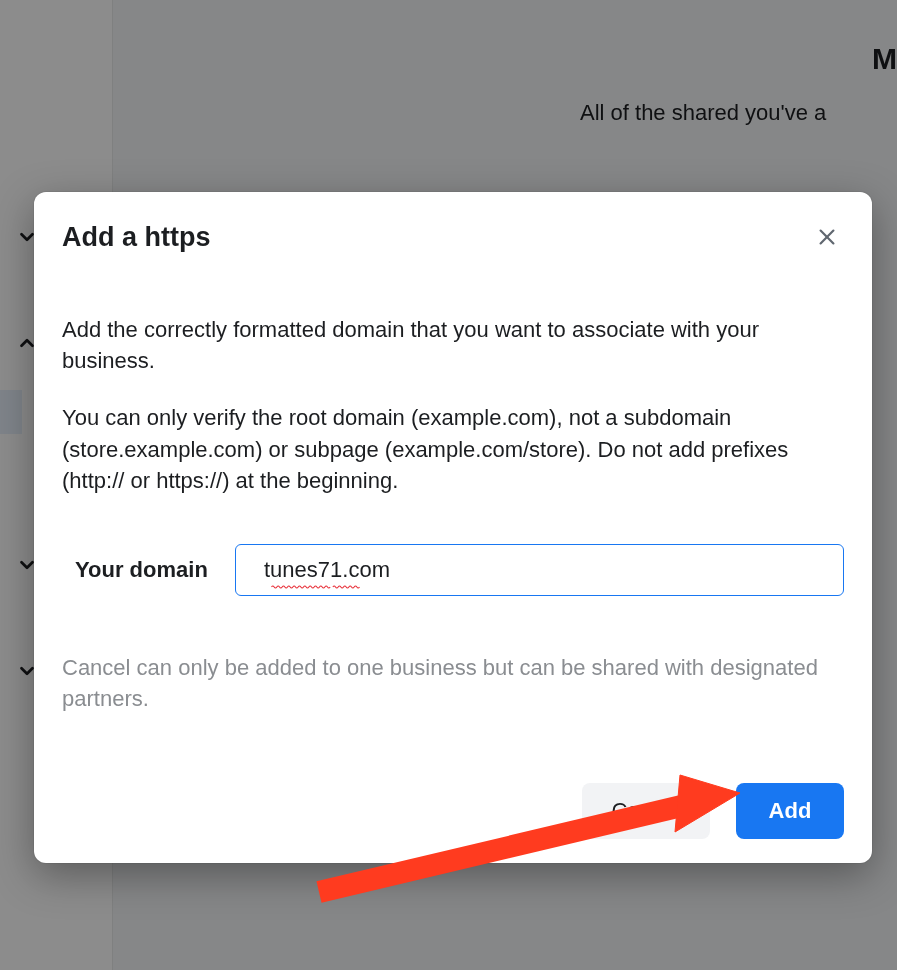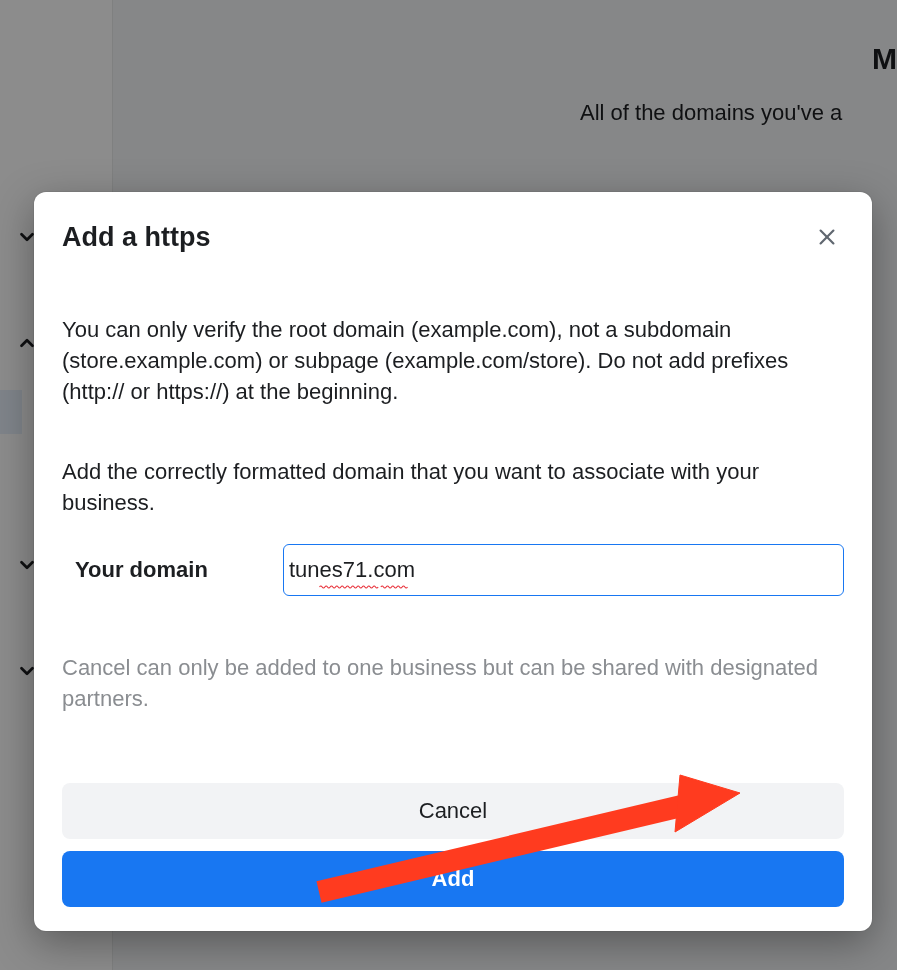--- a/index.html
+++ b/index.html
@@ -118,41 +118,40 @@
     color: #1c1e21;
     margin-bottom: 26px;
     max-width: 770px;
   }
   .body-text.second { margin-bottom: 48px; }
 
   .field-row {
     display: flex;
     align-items: center;
     margin-bottom: 56px;
-    gap: 48px;
   }
   .field-label {
     font-size: 22px;
     font-weight: 700;
     color: #1c1e21;
     width: 160px;
     flex: 0 0 auto;
     padding-left: 13px;
   }
   .domain-input-wrap {
     flex: 1;
     position: relative;
   }
   .domain-input {
     width: 100%;
     height: 52px;
     box-sizing: border-box;
     border: 1px solid #1877f2;
     border-radius: 6px;
-    padding: 0 5px;
+    padding: 0 28px;
     font-size: 22px;
     color: #1c1e21;
     outline: none;
     background: #fff;
     font-family: inherit;
   }
   .squiggle {
     position: absolute;
     left: 14px;
     bottom: 7px;
@@ -162,22 +161,21 @@
   .help-text {
     font-size: 22px;
     line-height: 1.42;
     color: #8a8d91;
     max-width: 760px;
     margin-bottom: 68px;
   }
   .modal-footer {
     display: flex;
     justify-content: flex-end;
-    gap: 12px;
-    flex-direction: column;
+    gap: 26px;
   }
   .btn {
     height: 56px;
     border-radius: 8px;
     font-size: 22px;
     font-weight: 600;
     padding: 0 30px;
     border: none;
     cursor: pointer;
     display: inline-flex;
@@ -223,38 +221,38 @@
         </svg>
     </div>
     <div class="chev" style="top:656px">
       <svg viewBox="0 0 24 24" fill="none" stroke="currentColor" stroke-width="3" stroke-linecap="round" stroke-linejoin="round">
           <polyline points="6 9 12 15 18 9"></polyline>
         </svg>
     </div>
   </div>
   <div class="bg-top">
     <div class="bg-title">M</div>
-    <div class="bg-sub">All of the domains you've a</div>
+    <div class="bg-sub">All of the shared you've a</div>
   </div>
 </div>
 <div class="bg-overlay"></div>
 
 <div class="modal">
   <div class="modal-header">
     <div class="modal-title">Add a https</div>
     <div class="close-btn">
       <svg viewBox="0 0 24 24" fill="none" stroke="currentColor" stroke-width="2.4" stroke-linecap="round">
           <line x1="5" y1="5" x2="19" y2="19"></line>
           <line x1="19" y1="5" x2="5" y2="19"></line>
         </svg>
     </div>
   </div>
 
+  <div class="body-text">Add the correctly formatted domain that you want to associate with your business.</div>
   <div class="body-text second">You can only verify the root domain (example.com), not a subdomain (store.example.com) or subpage (example.com/store). Do not add prefixes (http:// or https://) at the beginning.</div>
-  <div class="body-text">Add the correctly formatted domain that you want to associate with your business.</div>
 
   <div class="field-row">
     <div class="field-label">Your domain</div>
     <div class="domain-input-wrap">
       <input class="domain-input" type="text" value="tunes71.com" style="">
       
       <svg class="squiggle" width="135" height="6" viewBox="0 0 135 6">
         <path d="M0 3 Q 2 0 4 3 T 8 3 T 12 3 T 16 3 T 20 3 T 24 3 T 28 3 T 32 3 T 36 3 T 40 3 T 44 3 T 48 3 T 52 3 T 56 3 T 60 3 T 64 3 T 68 3 T 72 3 T 76 3 T 80 3 T 84 3 T 88 3" stroke="#e8313a" stroke-width="1.6" fill="none"></path>
         <path d="M92 3 Q 94 0 96 3 T 100 3 T 104 3 T 108 3 T 112 3 T 116 3 T 120 3 T 124 3 T 128 3 T 132 3" stroke="#e8313a" stroke-width="1.6" fill="none"></path>
       </svg>

